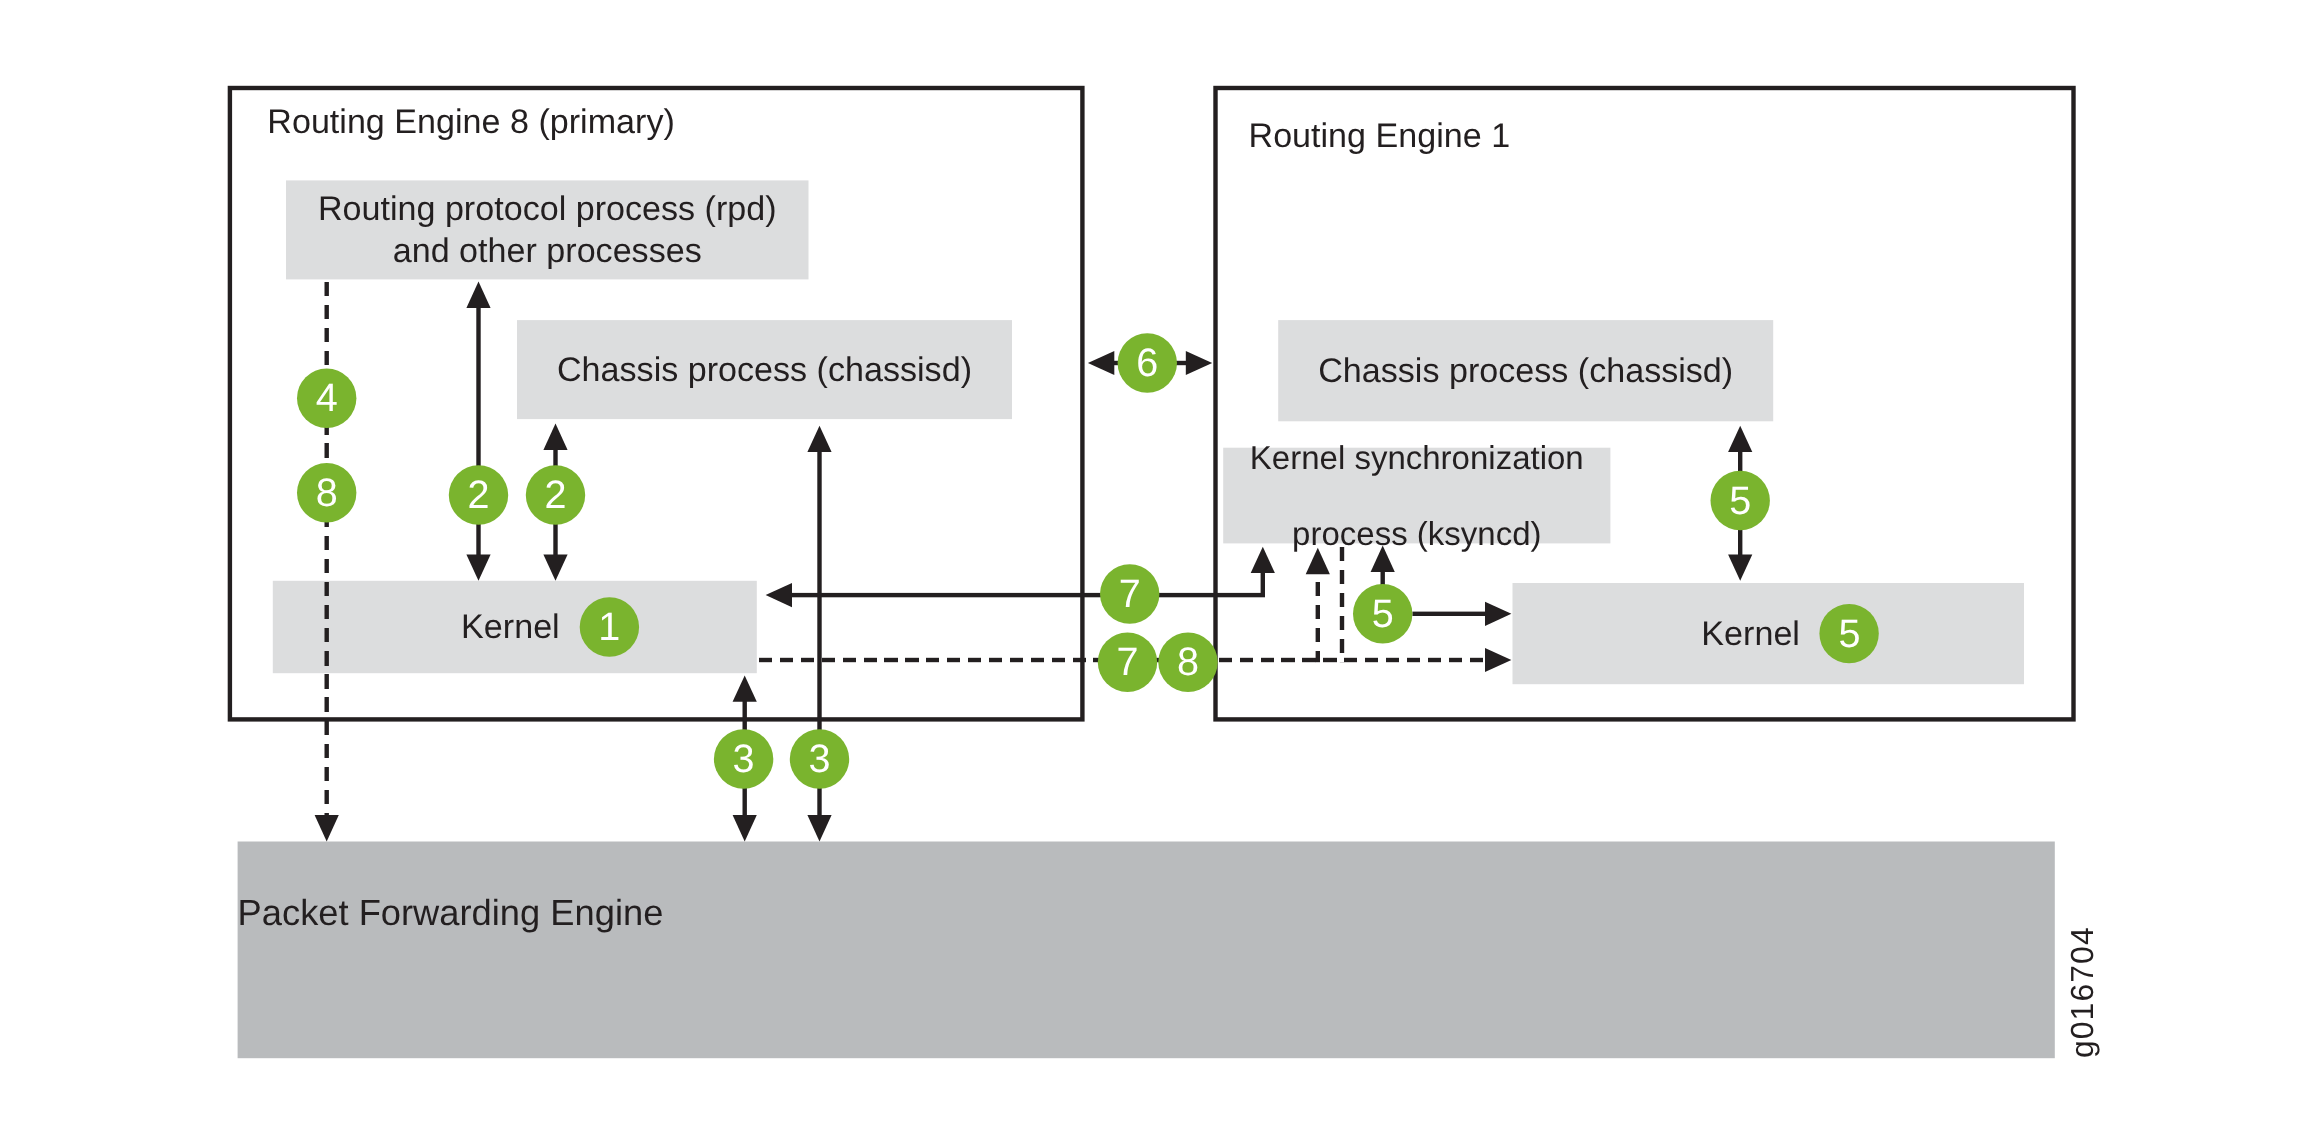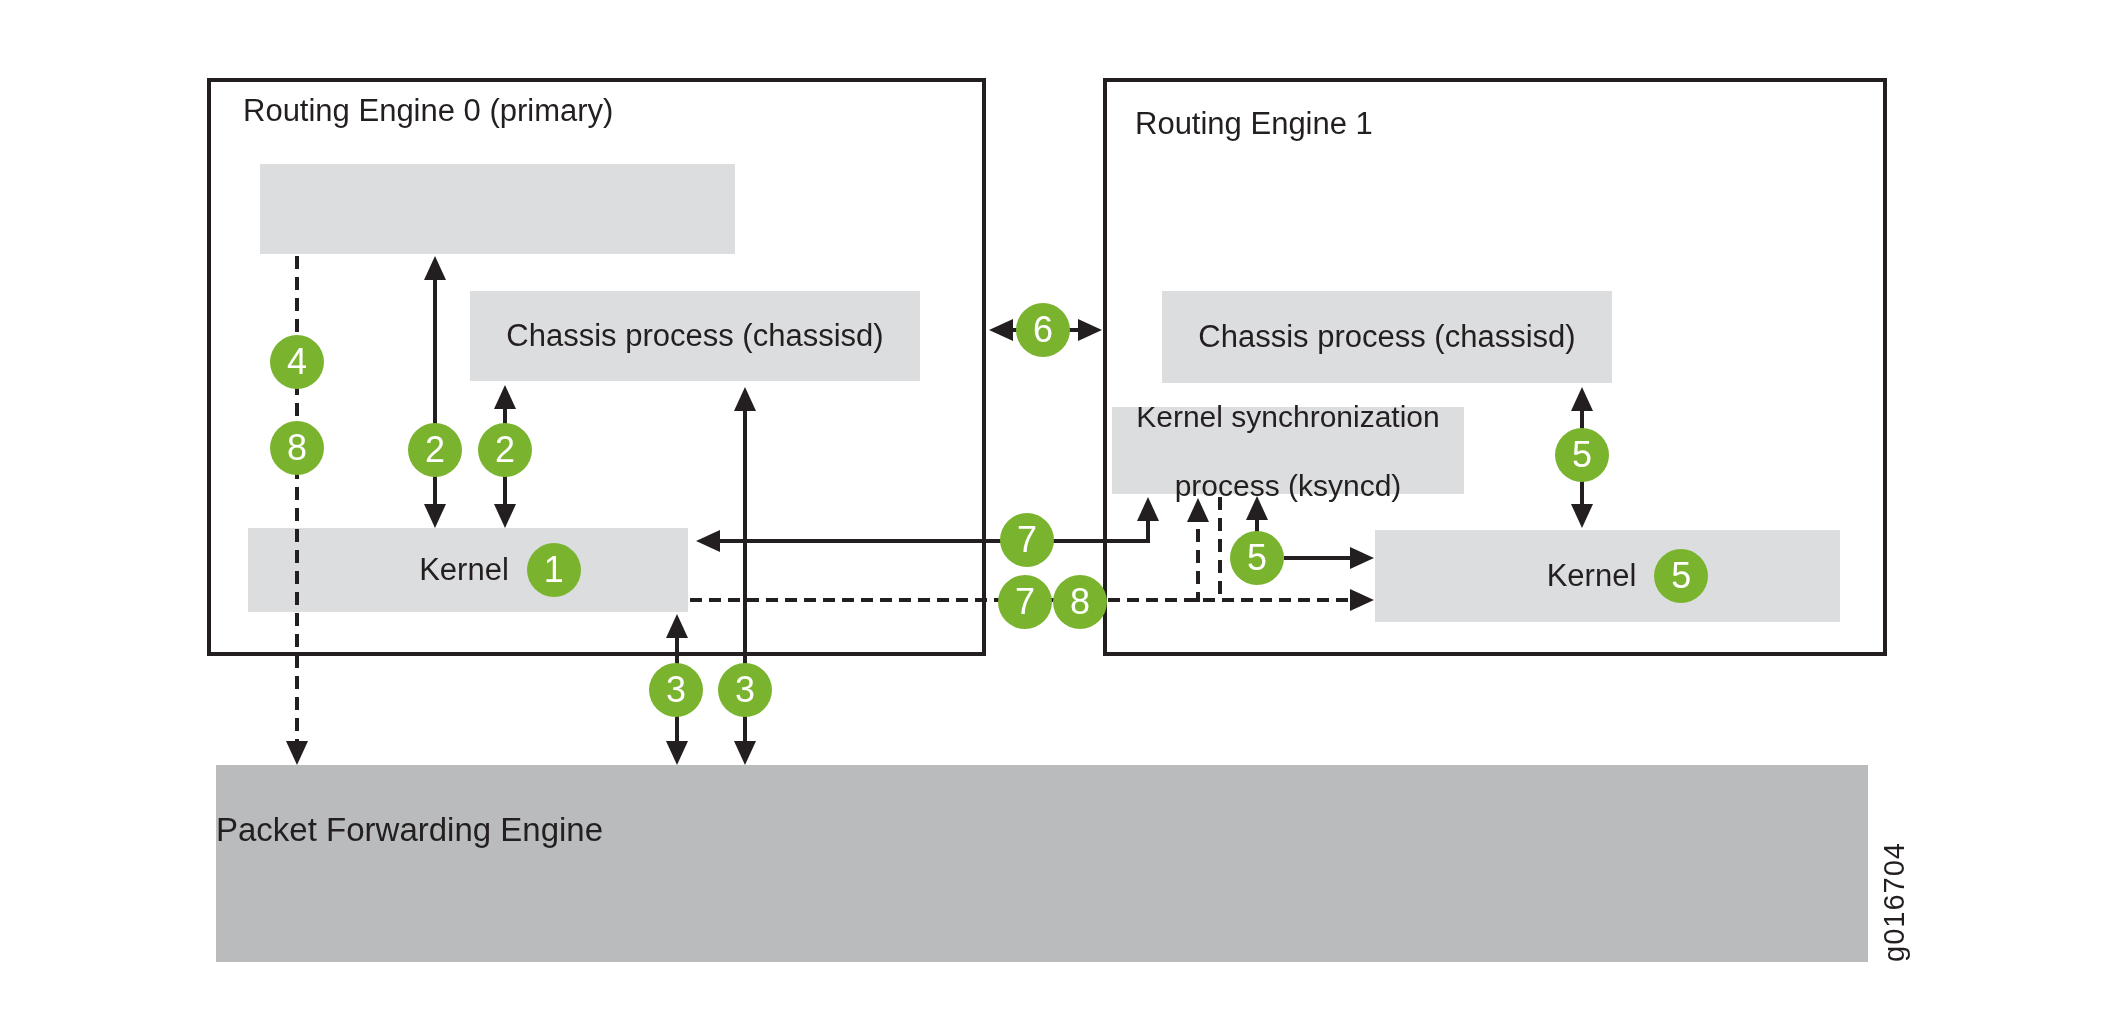--- a/index.html
+++ b/index.html
@@ -42,24 +42,26 @@
          writing-mode:vertical-rl;transform:rotate(180deg);white-space:nowrap;}
 </style>
 </head>
 <body>
 
 <div id="stage">
 
   <div class="frame" style="left:207px;top:78px;width:779px;height:578px;"></div>
   <div class="frame" style="left:1103px;top:78px;width:784px;height:578px;"></div>
 
-  <div class="titleTxt" style="left:243px;top:93px;">Routing Engine 0 (primary)</div>
+  <div class="titleTxt" style="left:243px;top:93px;">Routing Engine 8 (primary)</div>
   <div class="titleTxt" style="left:1135px;top:106px;">Routing Engine 1</div>
 
   <div class="gbox" style="left:260px;top:164px;width:475px;height:90px;">
+    <span>Routing protocol process (rpd)</span>
+    <span>and other processes</span>
   </div>
   <div class="gbox" style="left:470px;top:291px;width:450px;height:90px;">
     <span>Chassis process (chassisd)</span>
   </div>
   <div class="gbox row" style="left:248px;top:528px;width:440px;height:84px;gap:18px;padding-left:64px;">
     <span>Kernel</span>
     <span class="badge inline">1</span>
   </div>
 
   <div class="gbox" style="left:1162px;top:291px;width:450px;height:92px;">

